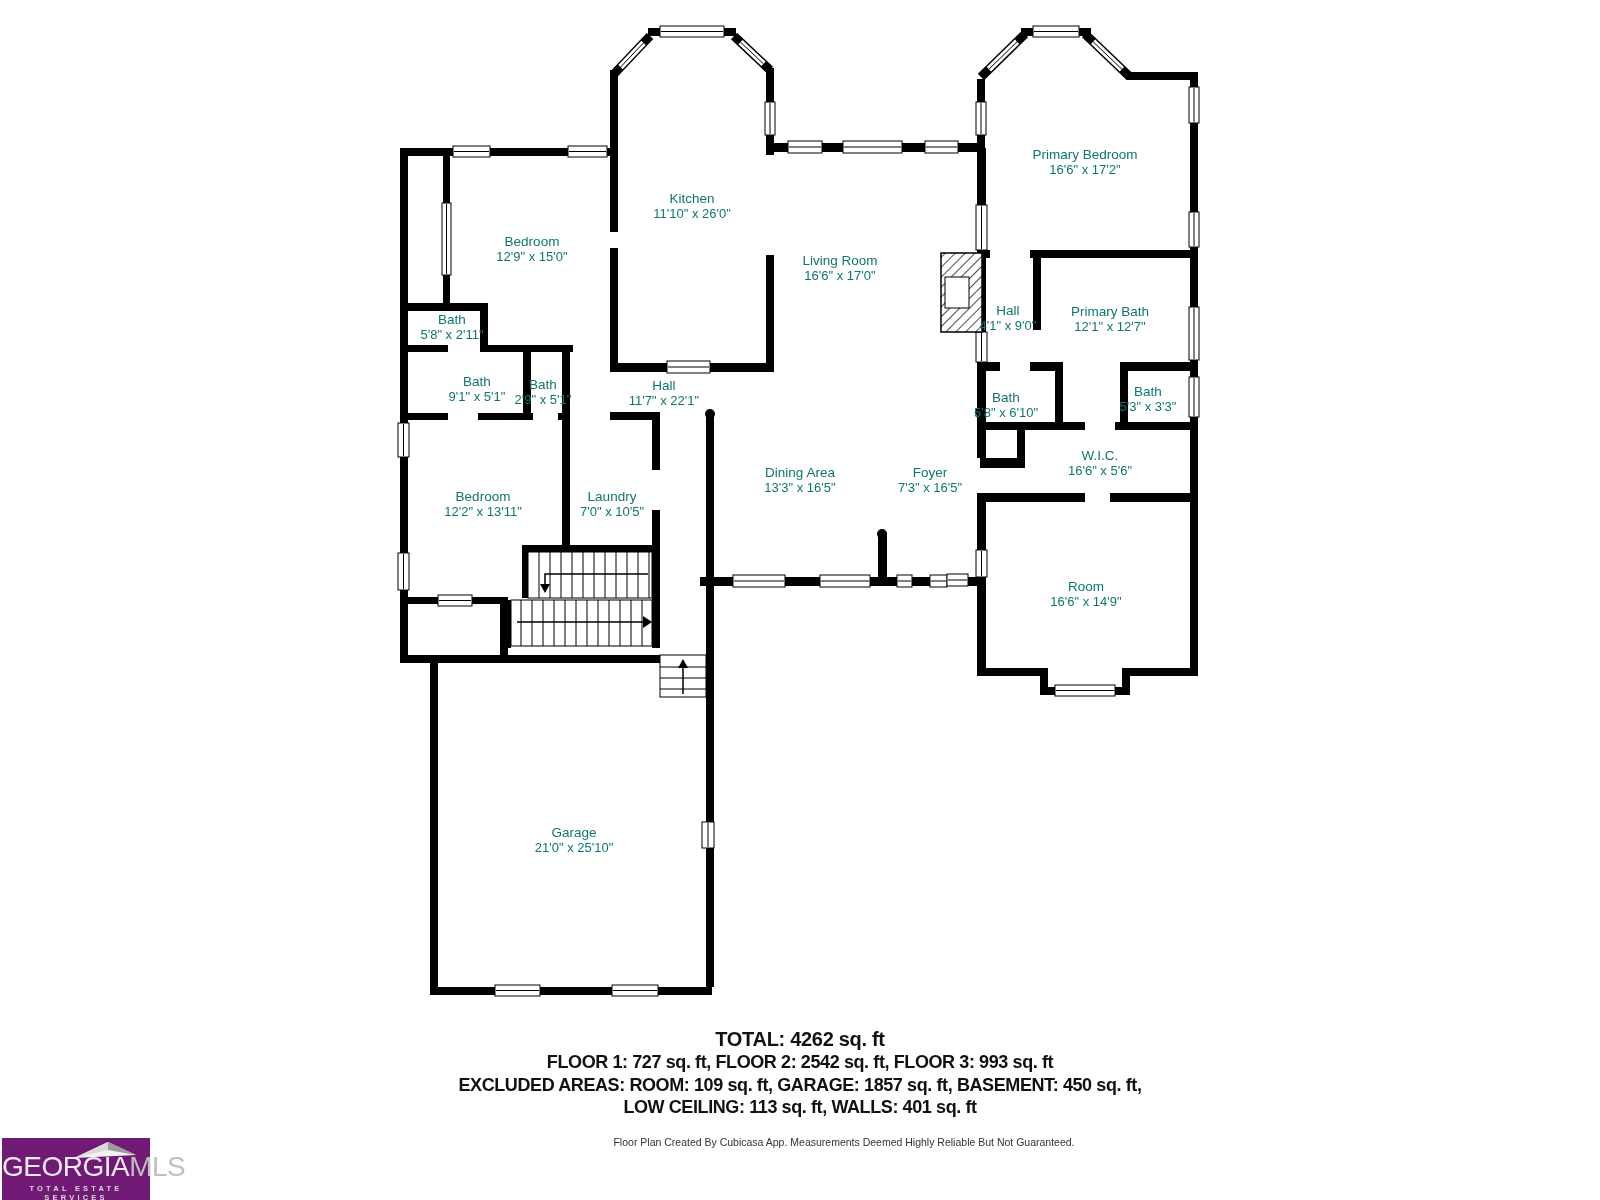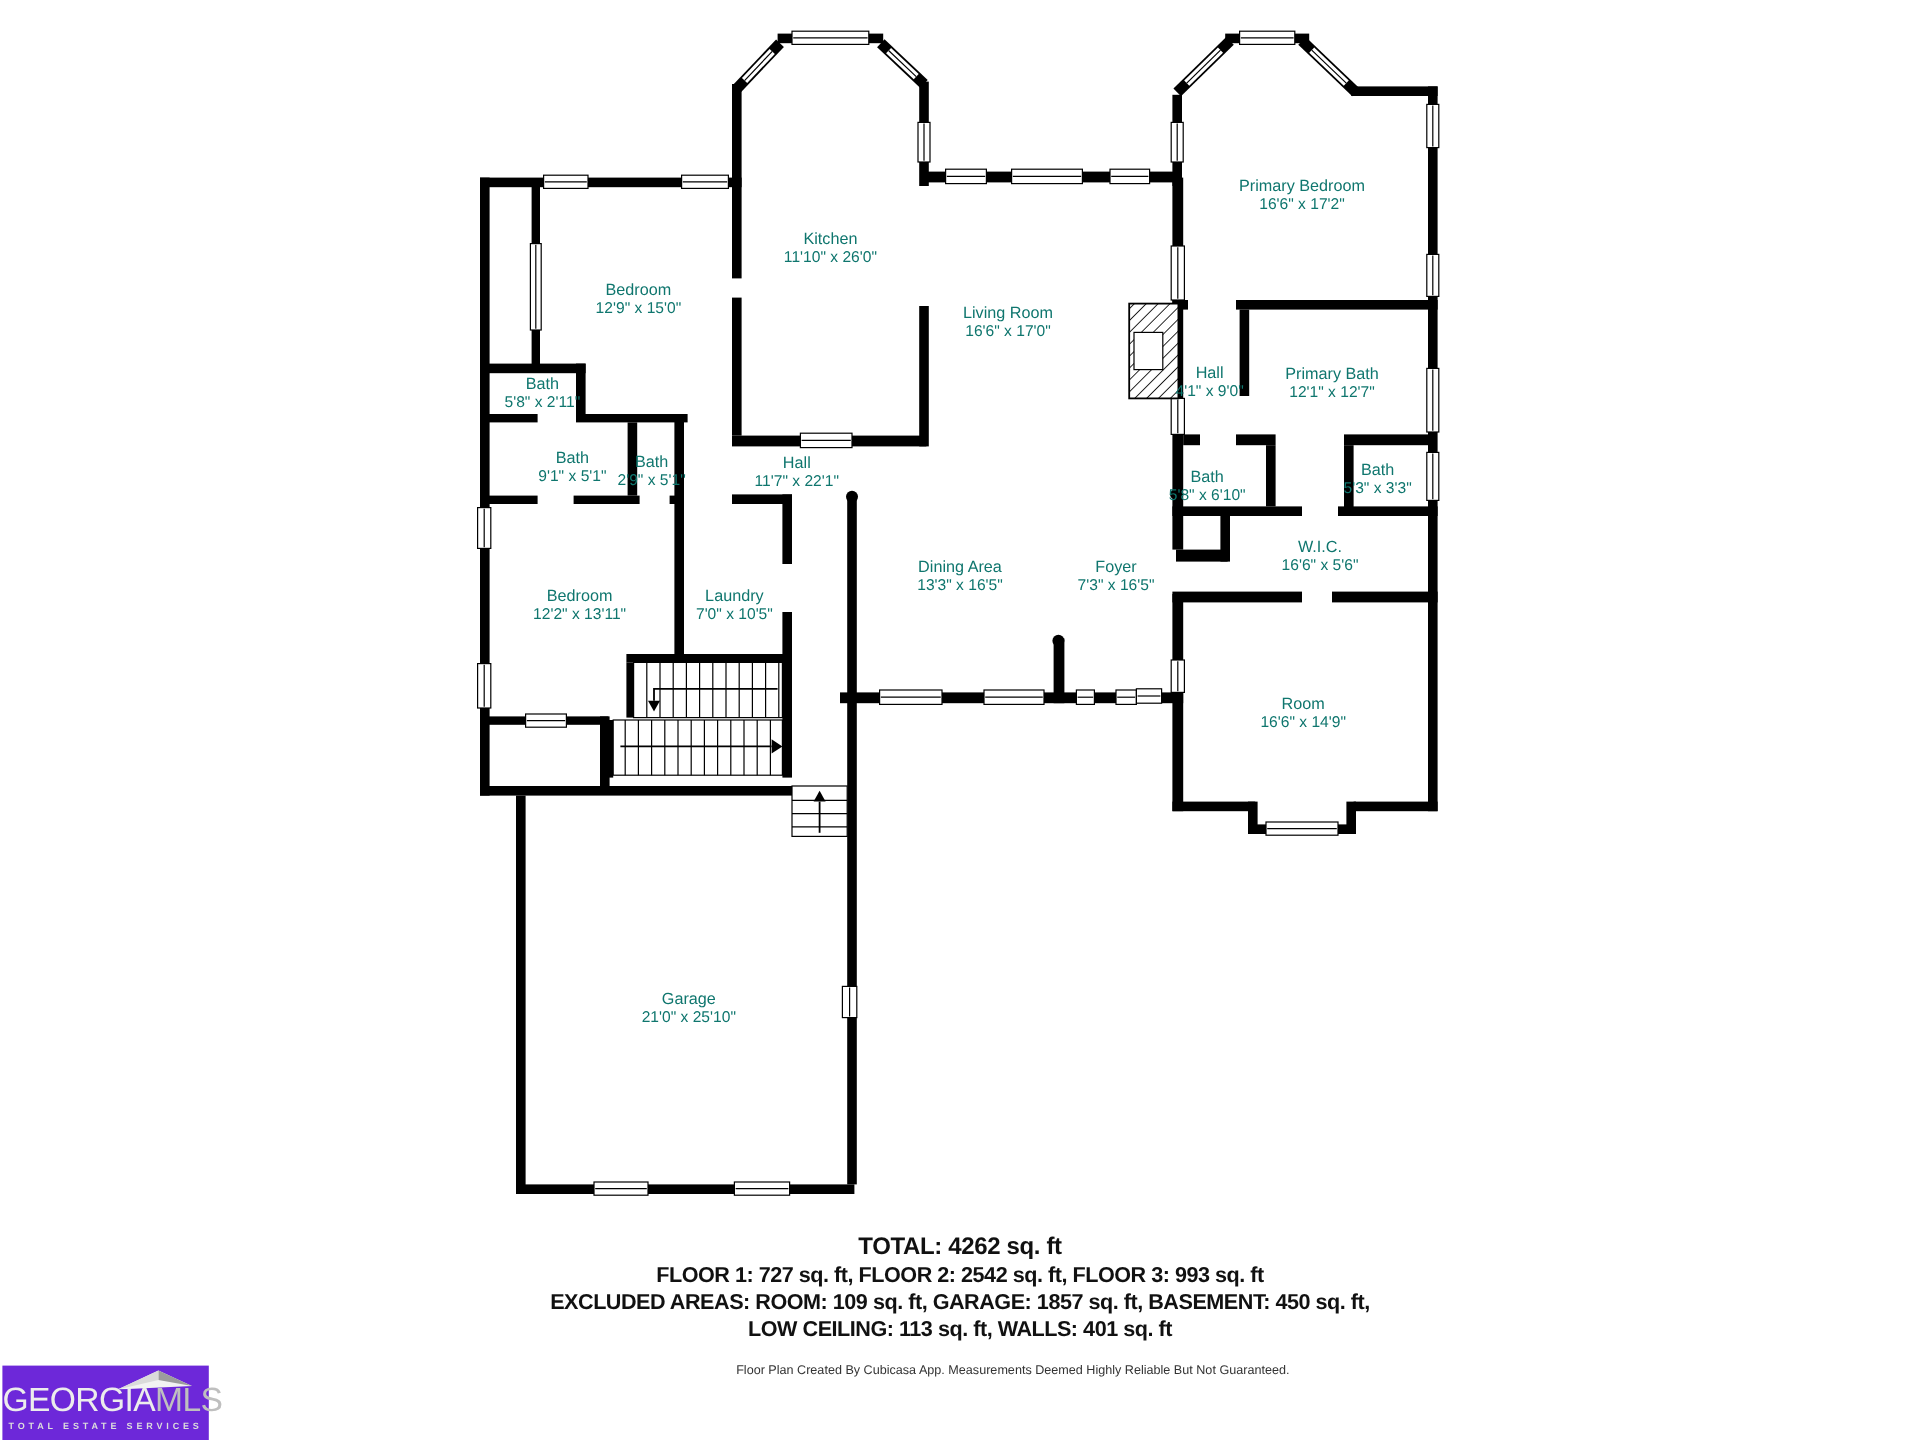--- a/index.html
+++ b/index.html
@@ -8,21 +8,21 @@
   #plan-svg{position:absolute;left:0;top:0;}
   .room-label{position:absolute;transform:translate(-50%,-50%);text-align:center;
               color:#0f766e;font-size:13.5px;line-height:15px;white-space:nowrap;z-index:5;}
   .rname{font-size:13.5px;}
   .rdims{font-size:13px;}
   .summary{position:absolute;left:0;top:1028px;width:1600px;text-align:center;color:#111;z-index:5;}
   .summary .total{font-size:20px;font-weight:bold;letter-spacing:-0.3px;line-height:23px;}
   .summary .line{font-size:18px;letter-spacing:-0.4px;line-height:22.5px;font-weight:bold;}
   .disclaimer{position:absolute;left:0;top:1136px;width:1600px;text-align:center;
               font-size:10.5px;font-weight:400;color:#333;z-index:5;margin-left:44px;}
-  .logo{position:absolute;left:2px;top:1138px;width:172px;height:62px;background:#6d28d9;
+  .logo{position:absolute;left:2px;top:1138px;width:148px;height:62px;background:#701a75;
         z-index:6;text-align:center;}
   .logo .roof{position:absolute;right:12px;top:3px;width:66px;height:17px;}
   .logo .brand{position:absolute;left:0;right:0;top:14px;font-size:28px;line-height:30px;
                letter-spacing:-0.5px;white-space:nowrap;}
   .logo .g1{color:#ececec;}
   .logo .g2{color:#bfbfbf;}
   .logo .tagline{position:absolute;left:0;right:0;top:46px;font-size:7.5px;letter-spacing:3.2px;
                  color:#dcdcdc;font-weight:bold;}
 </style>
 </head>

